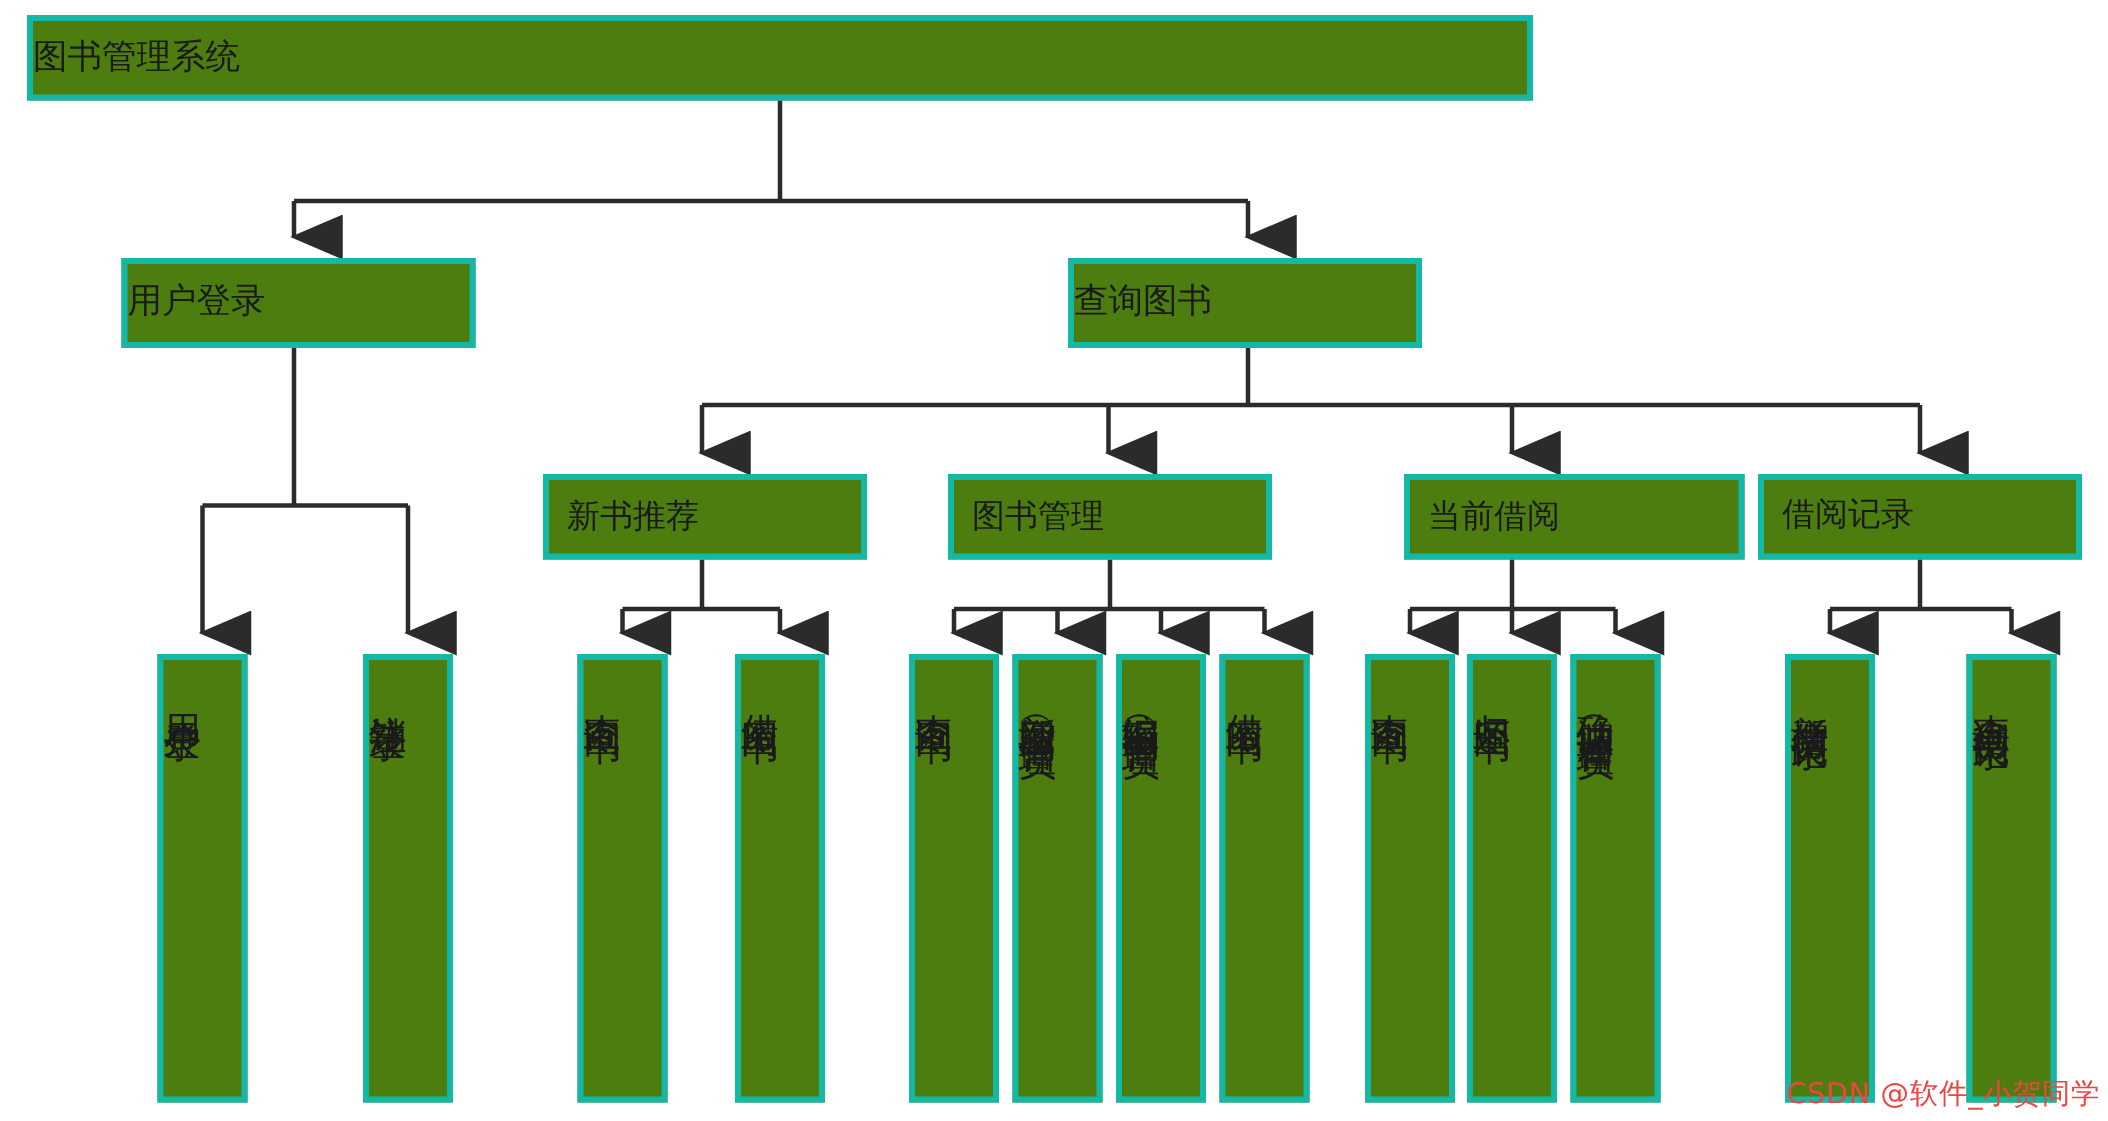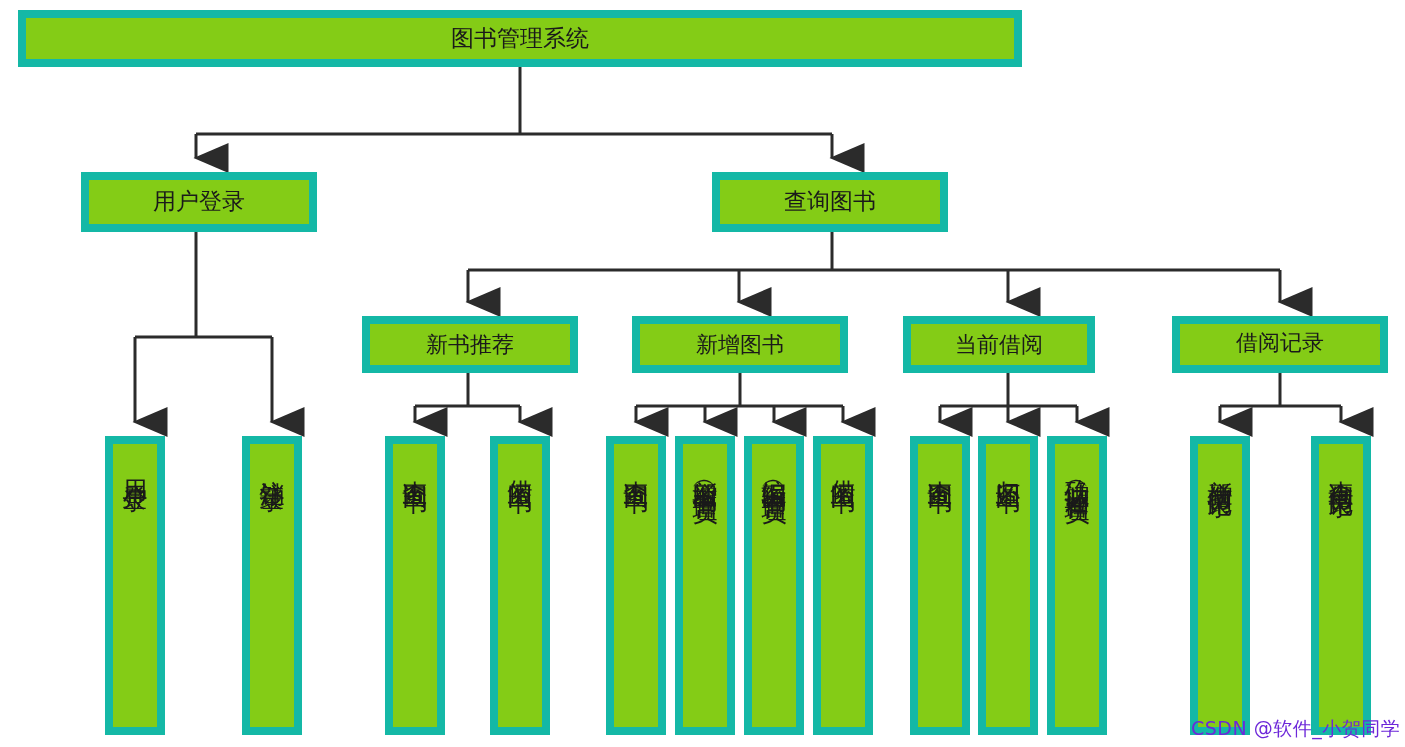--- a/index.html
+++ b/index.html
@@ -22,58 +22,59 @@
     position: absolute;
     left: 0;
     top: 0;
     width: 1405px;
     height: 747px;
     pointer-events: none;
   }
   .node {
     position: absolute;
     box-sizing: border-box;
-    background: #84cc16;
-    border: 8px solid #14b8a6;
+    background: #4d7c0f;
+    border: 4px solid #14b8a6;
     display: flex;
     align-items: center;
-    justify-content: center;
+    justify-content: flex-start;
     color: #1a1a1a;
   }
   .node .node-label {
     display: block;
     text-align: center;
     line-height: 1.18;
     white-space: nowrap;
   }
   .node-root {
     font-size: 23px;
   }
   .node-l1 {
     font-size: 23px;
   }
   .node-l2 {
     font-size: 22px;
+    padding-left: 12px;
   }
   .node-leaf {
     align-items: flex-start;
     padding-top: 16px;
   }
   .node-leaf .node-label {
     writing-mode: vertical-rl;
     text-orientation: upright;
     font-size: 25px;
     letter-spacing: 3px;
     line-height: 1;
     white-space: nowrap;
   }
   .watermark {
     position: absolute;
     font-size: 19px;
-    color: #6d28d9;
+    color: #ef4444;
     white-space: nowrap;
     letter-spacing: 0.5px;
   }
 </style>
 </head>
 <body>
 
 <div id="diagram-root">
 
   <svg id="edge-layer" viewBox="0 0 1405 747" width="1405" height="747">
@@ -141,24 +142,24 @@
 
   <div class="node node-l1" style="left:712px; top:172px; width:236px; height:60px;">
     <span class="node-label">查询图书</span>
   </div>
 
   <div class="node node-l2" style="left:362px; top:316px; width:216px; height:57px;">
     <span class="node-label">新书推荐</span>
   </div>
 
   <div class="node node-l2" style="left:632px; top:316px; width:216px; height:57px;">
-    <span class="node-label">新增图书</span>
-  </div>
-
-  <div class="node node-l2" style="left:903px; top:316px; width:192px; height:57px;">
+    <span class="node-label">图书管理</span>
+  </div>
+
+  <div class="node node-l2" style="left:936px; top:316px; width:227px; height:57px;">
     <span class="node-label">当前借阅</span>
   </div>
 
   <div class="node node-l2" style="left:1172px; top:316px; width:216px; height:57px;font-family:Liberation Mono, monospace;">
     <span class="node-label">借阅记录</span>
   </div>
 
   <div class="node node-leaf" style="left:105px; top:436px; width:60px; height:299px;">
     <span class="node-label">用户登录</span>
   </div>

